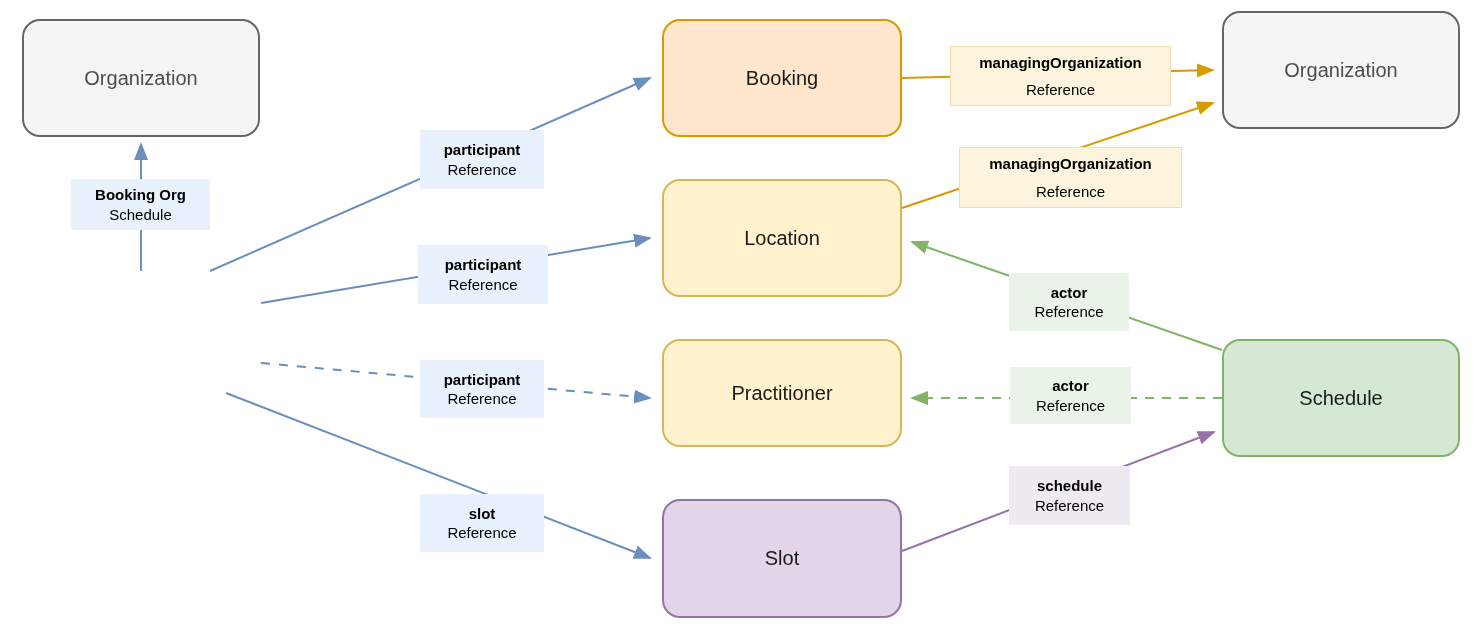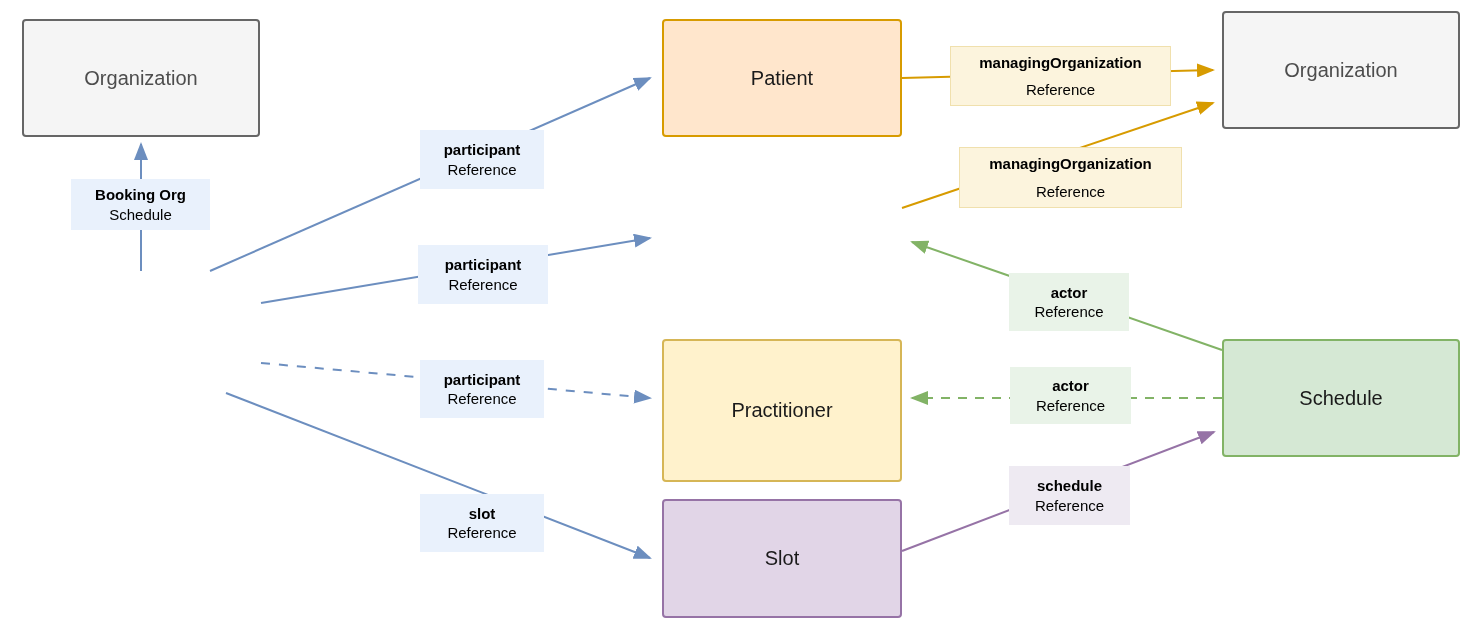--- a/index.html
+++ b/index.html
@@ -14,21 +14,21 @@
   .edges-svg {
     position: absolute;
     left: 0; top: 0;
     width: 1478px; height: 634px;
   }
   .edges-svg line { stroke-width: 2; }
   .node {
     position: absolute;
     box-sizing: border-box;
     border: 2px solid #666;
-    border-radius: 4px;
+    border-radius: 18px;
     background: #f5f5f5;
     display: flex;
     align-items: center;
     justify-content: center;
     font-size: 20px;
     color: #1a1a1a;
   }
   .node.muted { color: #4d4d4d; }
   .edge-label {
     position: absolute;
@@ -78,25 +78,28 @@
     <line x1="1222" y1="398" x2="912" y2="398" stroke="#82b366" stroke-dasharray="9 8" marker-end="url(#arrow-green)"></line>
     <line x1="902" y1="551" x2="1214" y2="432" stroke="#9673a6" marker-end="url(#arrow-purple)"></line>
   </svg>
 
   <div class="node muted" style="left: 22px; top: 19px; width: 238px; height: 118px; background: rgb(245, 245, 245); border-color: rgb(102, 102, 102);">
     <span>Organization</span>
   </div>
 
 
   <div class="node" style="left: 662px; top: 19px; width: 240px; height: 118px; background: rgb(255, 230, 204); border-color: rgb(215, 155, 0);">
-    <span>Patient</span>
+    <span>Booking</span>
   </div>
 
+  <div class="node" style="left: 662px; top: 179px; width: 240px; height: 118px; background: rgb(255, 242, 204); border-color: rgb(214, 182, 86);">
+    <span>Location</span>
+  </div>
 
-  <div class="node" style="left: 662px; top: 339px; width: 240px; height: 143px; background: rgb(255, 242, 204); border-color: rgb(214, 182, 86);">
+  <div class="node" style="left: 662px; top: 339px; width: 240px; height: 108px; background: rgb(255, 242, 204); border-color: rgb(214, 182, 86);">
     <span>Practitioner</span>
   </div>
 
   <div class="node" style="left: 662px; top: 499px; width: 240px; height: 119px; background: rgb(225, 213, 231); border-color: rgb(150, 115, 166);">
     <span>Slot</span>
   </div>
 
   <div class="node" style="left: 1222px; top: 339px; width: 238px; height: 118px; background: rgb(213, 232, 212); border-color: rgb(130, 179, 102);">
     <span>Schedule</span>
   </div>

